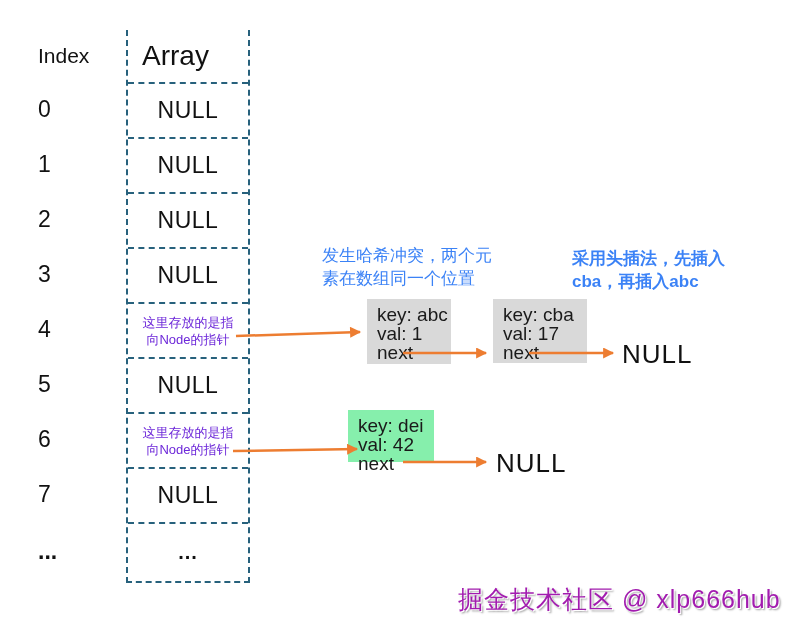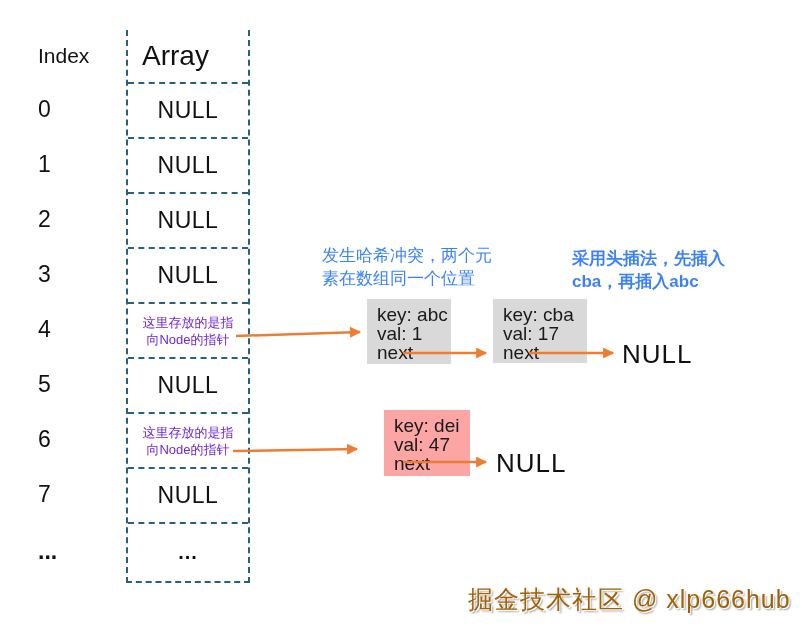--- a/index.html
+++ b/index.html
@@ -30,22 +30,22 @@
   .node{position:absolute;background:#d9d9d9;box-sizing:border-box;
     padding:6px 0 0 10px;font-size:19px;line-height:19px;color:#1a1a1a;}
   .node div{white-space:nowrap;}
   
   .null-label{position:absolute;font-size:26px;color:#111;letter-spacing:1px;}
   
   .annotation{position:absolute;font-size:17px;line-height:23px;color:#3b82f6;}
   
   #arrows{position:absolute;left:0;top:0;pointer-events:none;}
   
-  #watermark{position:absolute;left:468px;top:583px;font-size:25px;letter-spacing:1px;
-    color:#a16207;text-shadow:1px 1px 0 #ffffff,2px 2px 2px #9b9b9b;}
+  #watermark{position:absolute;left:458px;top:583px;font-size:25px;letter-spacing:1px;
+    color:#a21caf;text-shadow:1px 1px 0 #ffffff,2px 2px 2px #9b9b9b;}
 </style>
 </head>
 <body>
 
 <div id="canvas" style="--dash:#27617c;">
 
   <div class="idx-item idx-header" style="top:30px;height:52px;">Index</div>
   <div class="idx-item" style="top:82px;height:55px;">0</div>
   <div class="idx-item" style="top:137px;height:55px;">1</div>
   <div class="idx-item" style="top:192px;height:55px;">2</div>
@@ -103,23 +103,23 @@
   <div class="node" style="left: 367px; top: 299px; width: 84px; height: 65px; background: rgb(217, 217, 217);">
     <div>key: abc</div>
     <div>val: 1</div>
     <div>next</div>
   </div>
   <div class="node" style="left: 493px; top: 299px; width: 94px; height: 64px; background: rgb(217, 217, 217);">
     <div>key: cba</div>
     <div>val: 17</div>
     <div>next</div>
   </div>
-  <div class="node" style="left: 384px; top: 410px; width: 86px; height: 66px; background: #fca5a5;">
+  <div class="node" style="left: 348px; top: 410px; width: 86px; height: 52px; background: #86efac;">
     <div>key: dei</div>
-    <div>val: 47</div>
+    <div>val: 42</div>
     <div>next</div>
   </div>
 
   <div class="null-label" style="left:622px;top:339px;">NULL</div>
   <div class="null-label" style="left:496px;top:448px;">NULL</div>
 
   <svg id="arrows" width="805" height="631">
     <defs>
       <marker id="ah" viewBox="0 0 10 10" markerUnits="userSpaceOnUse" markerWidth="13" markerHeight="11" refX="9" refY="5" orient="auto">
         <path d="M0,0 L10,5 L0,10 z" fill="#ED7D31"></path>

